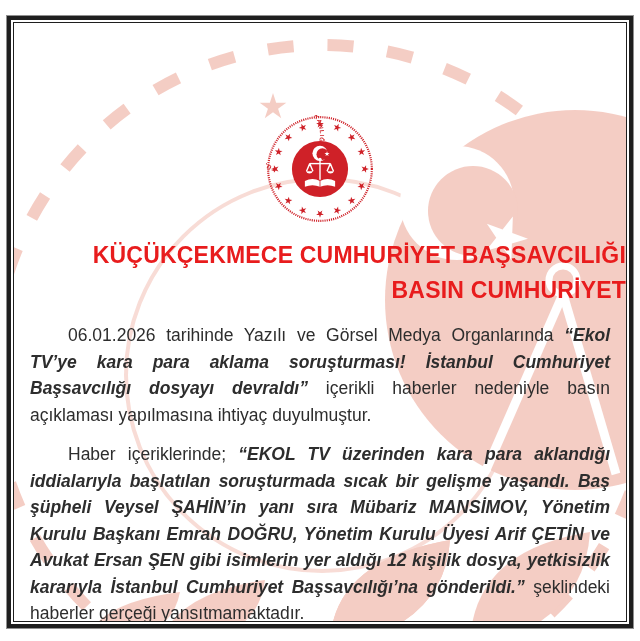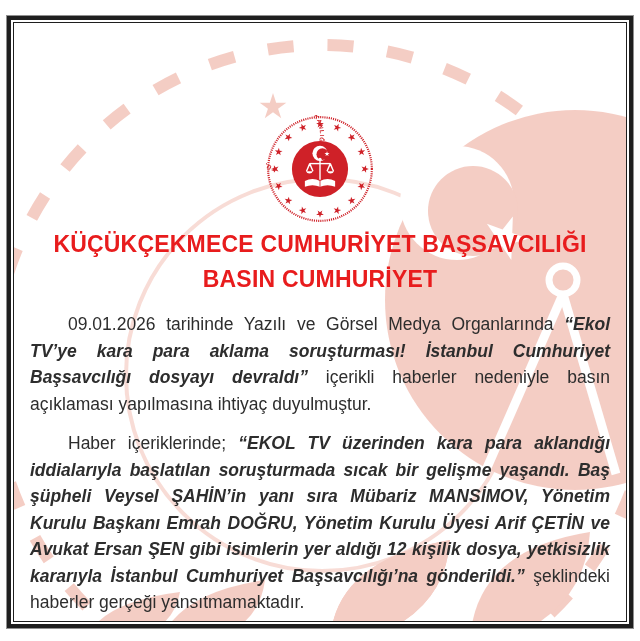--- a/index.html
+++ b/index.html
@@ -17,21 +17,21 @@
     overflow:hidden;background:#fff;
   }
   .watermark{
     position:absolute;inset:0;width:100%;height:100%;z-index:0;
     pointer-events:none;
   }
   .content{position:relative;z-index:1;}
   .emblem-wrap{margin-top:92px;text-align:center;height:108px;}
   .emblem{display:inline-block;}
   .title{
-    margin-top:4px;text-align:center;color:#e81c1d;font-weight:bold;
+    margin-top:15px;text-align:right;color:#e81c1d;font-weight:bold;
     font-size:23px;line-height:35px;letter-spacing:.2px;
   }
   .title div{white-space:nowrap;}
   .body-text{
     margin:14px 16px 0;color:#2d2d2d;font-size:17.5px;line-height:26.5px;
     text-align:justify;
   }
   .para{text-indent:38px;margin:0 0 13px;}
   .q{font-weight:bold;font-style:italic;}
   svg text{font-family:"Liberation Sans","DejaVu Sans",sans-serif;}
@@ -130,21 +130,21 @@
           <use href="#emblem-def"></use>
         </svg>
       </div>
 
       <div class="title">
         <div>KÜÇÜKÇEKMECE CUMHURİYET BAŞSAVCILIĞI</div>
         <div>BASIN CUMHURİYET</div>
       </div>
 
       <div class="body-text">
-        <p class="para"><span>09.01.2026 tarihinde Yazılı ve Görsel Medya Organlarında </span><span class="q">“Ekol TV’ye kara para aklama soruşturması! İstanbul Cumhuriyet Başsavcılığı dosyayı devraldı”</span><span> içerikli haberler nedeniyle basın açıklaması yapılmasına ihtiyaç duyulmuştur.</span></p>
+        <p class="para"><span>06.01.2026 tarihinde Yazılı ve Görsel Medya Organlarında </span><span class="q">“Ekol TV’ye kara para aklama soruşturması! İstanbul Cumhuriyet Başsavcılığı dosyayı devraldı”</span><span> içerikli haberler nedeniyle basın açıklaması yapılmasına ihtiyaç duyulmuştur.</span></p>
 
         <p class="para"><span>Haber içeriklerinde; </span><span class="q">“EKOL TV üzerinden kara para aklandığı iddialarıyla başlatılan soruşturmada sıcak bir gelişme yaşandı. Baş şüpheli Veysel ŞAHİN’in yanı sıra Mübariz MANSİMOV, Yönetim Kurulu Başkanı Emrah DOĞRU, Yönetim Kurulu Üyesi Arif ÇETİN ve Avukat Ersan ŞEN gibi isimlerin yer aldığı 12 kişilik dosya, yetkisizlik kararıyla İstanbul Cumhuriyet Başsavcılığı’na gönderildi.”</span><span> şeklindeki haberler gerçeği yansıtmamaktadır.</span></p>
 
       </div>
 
     </div>
   </div>
 </div>
 
 </body></html>

